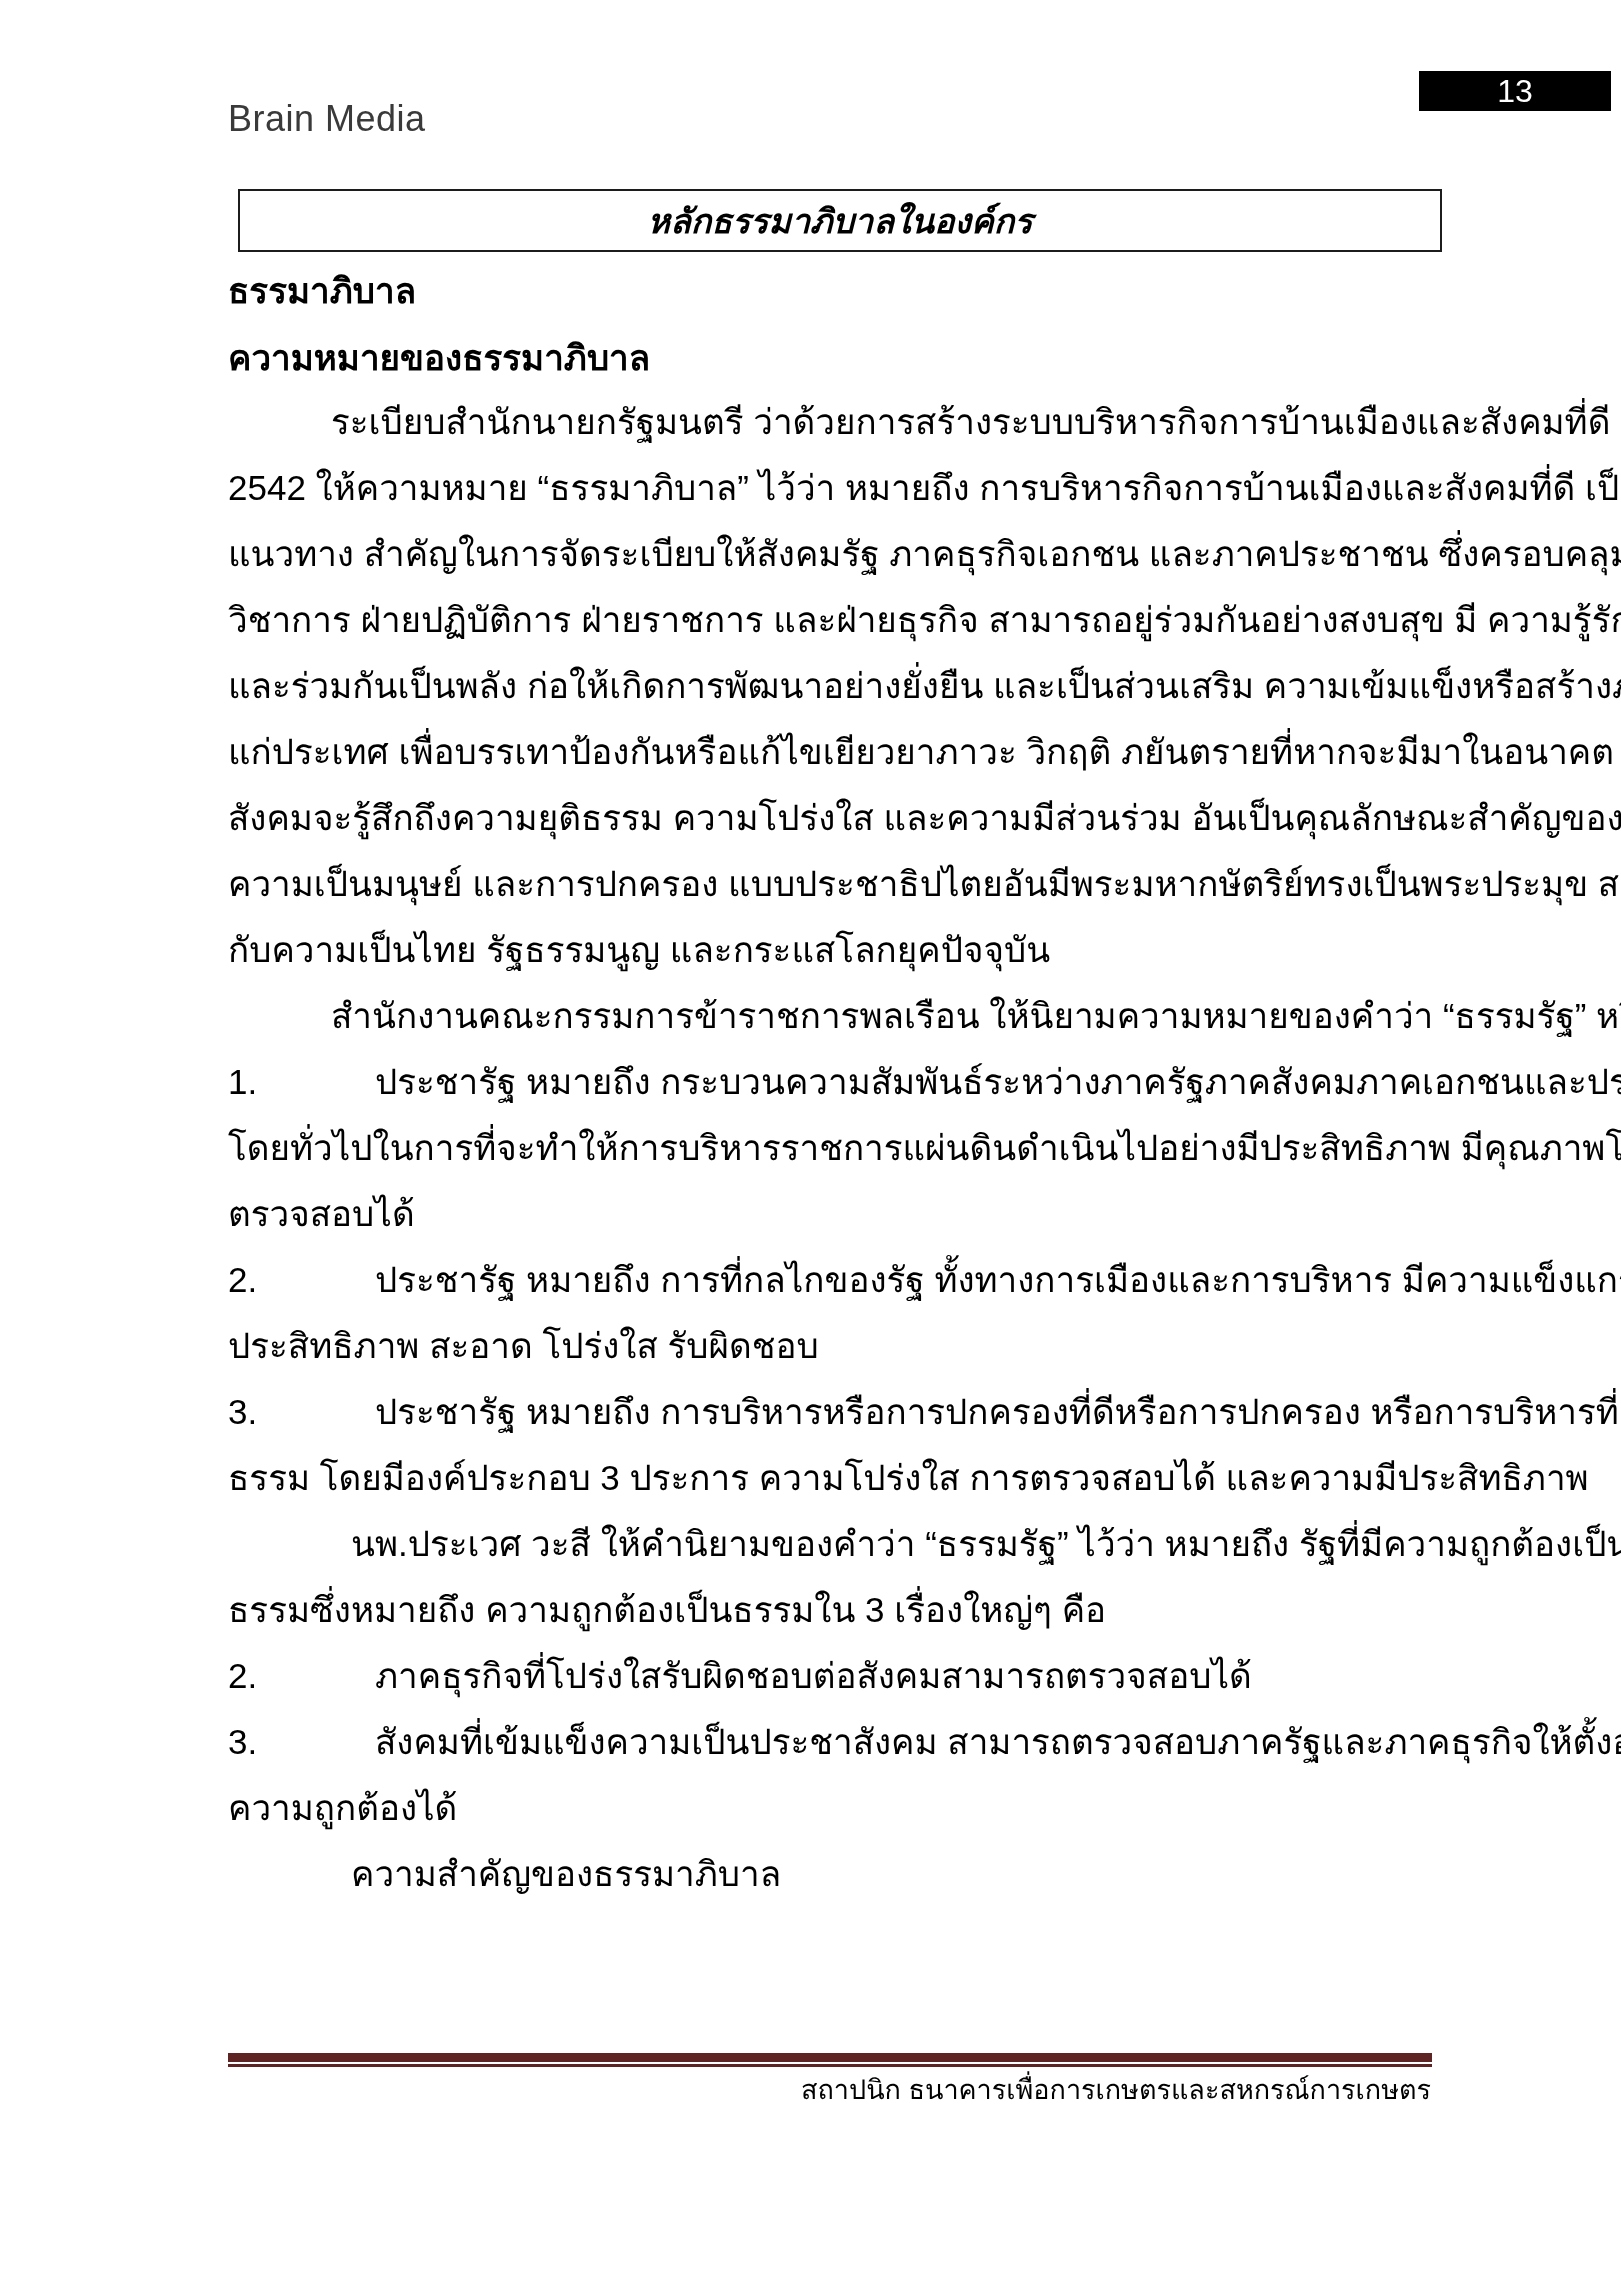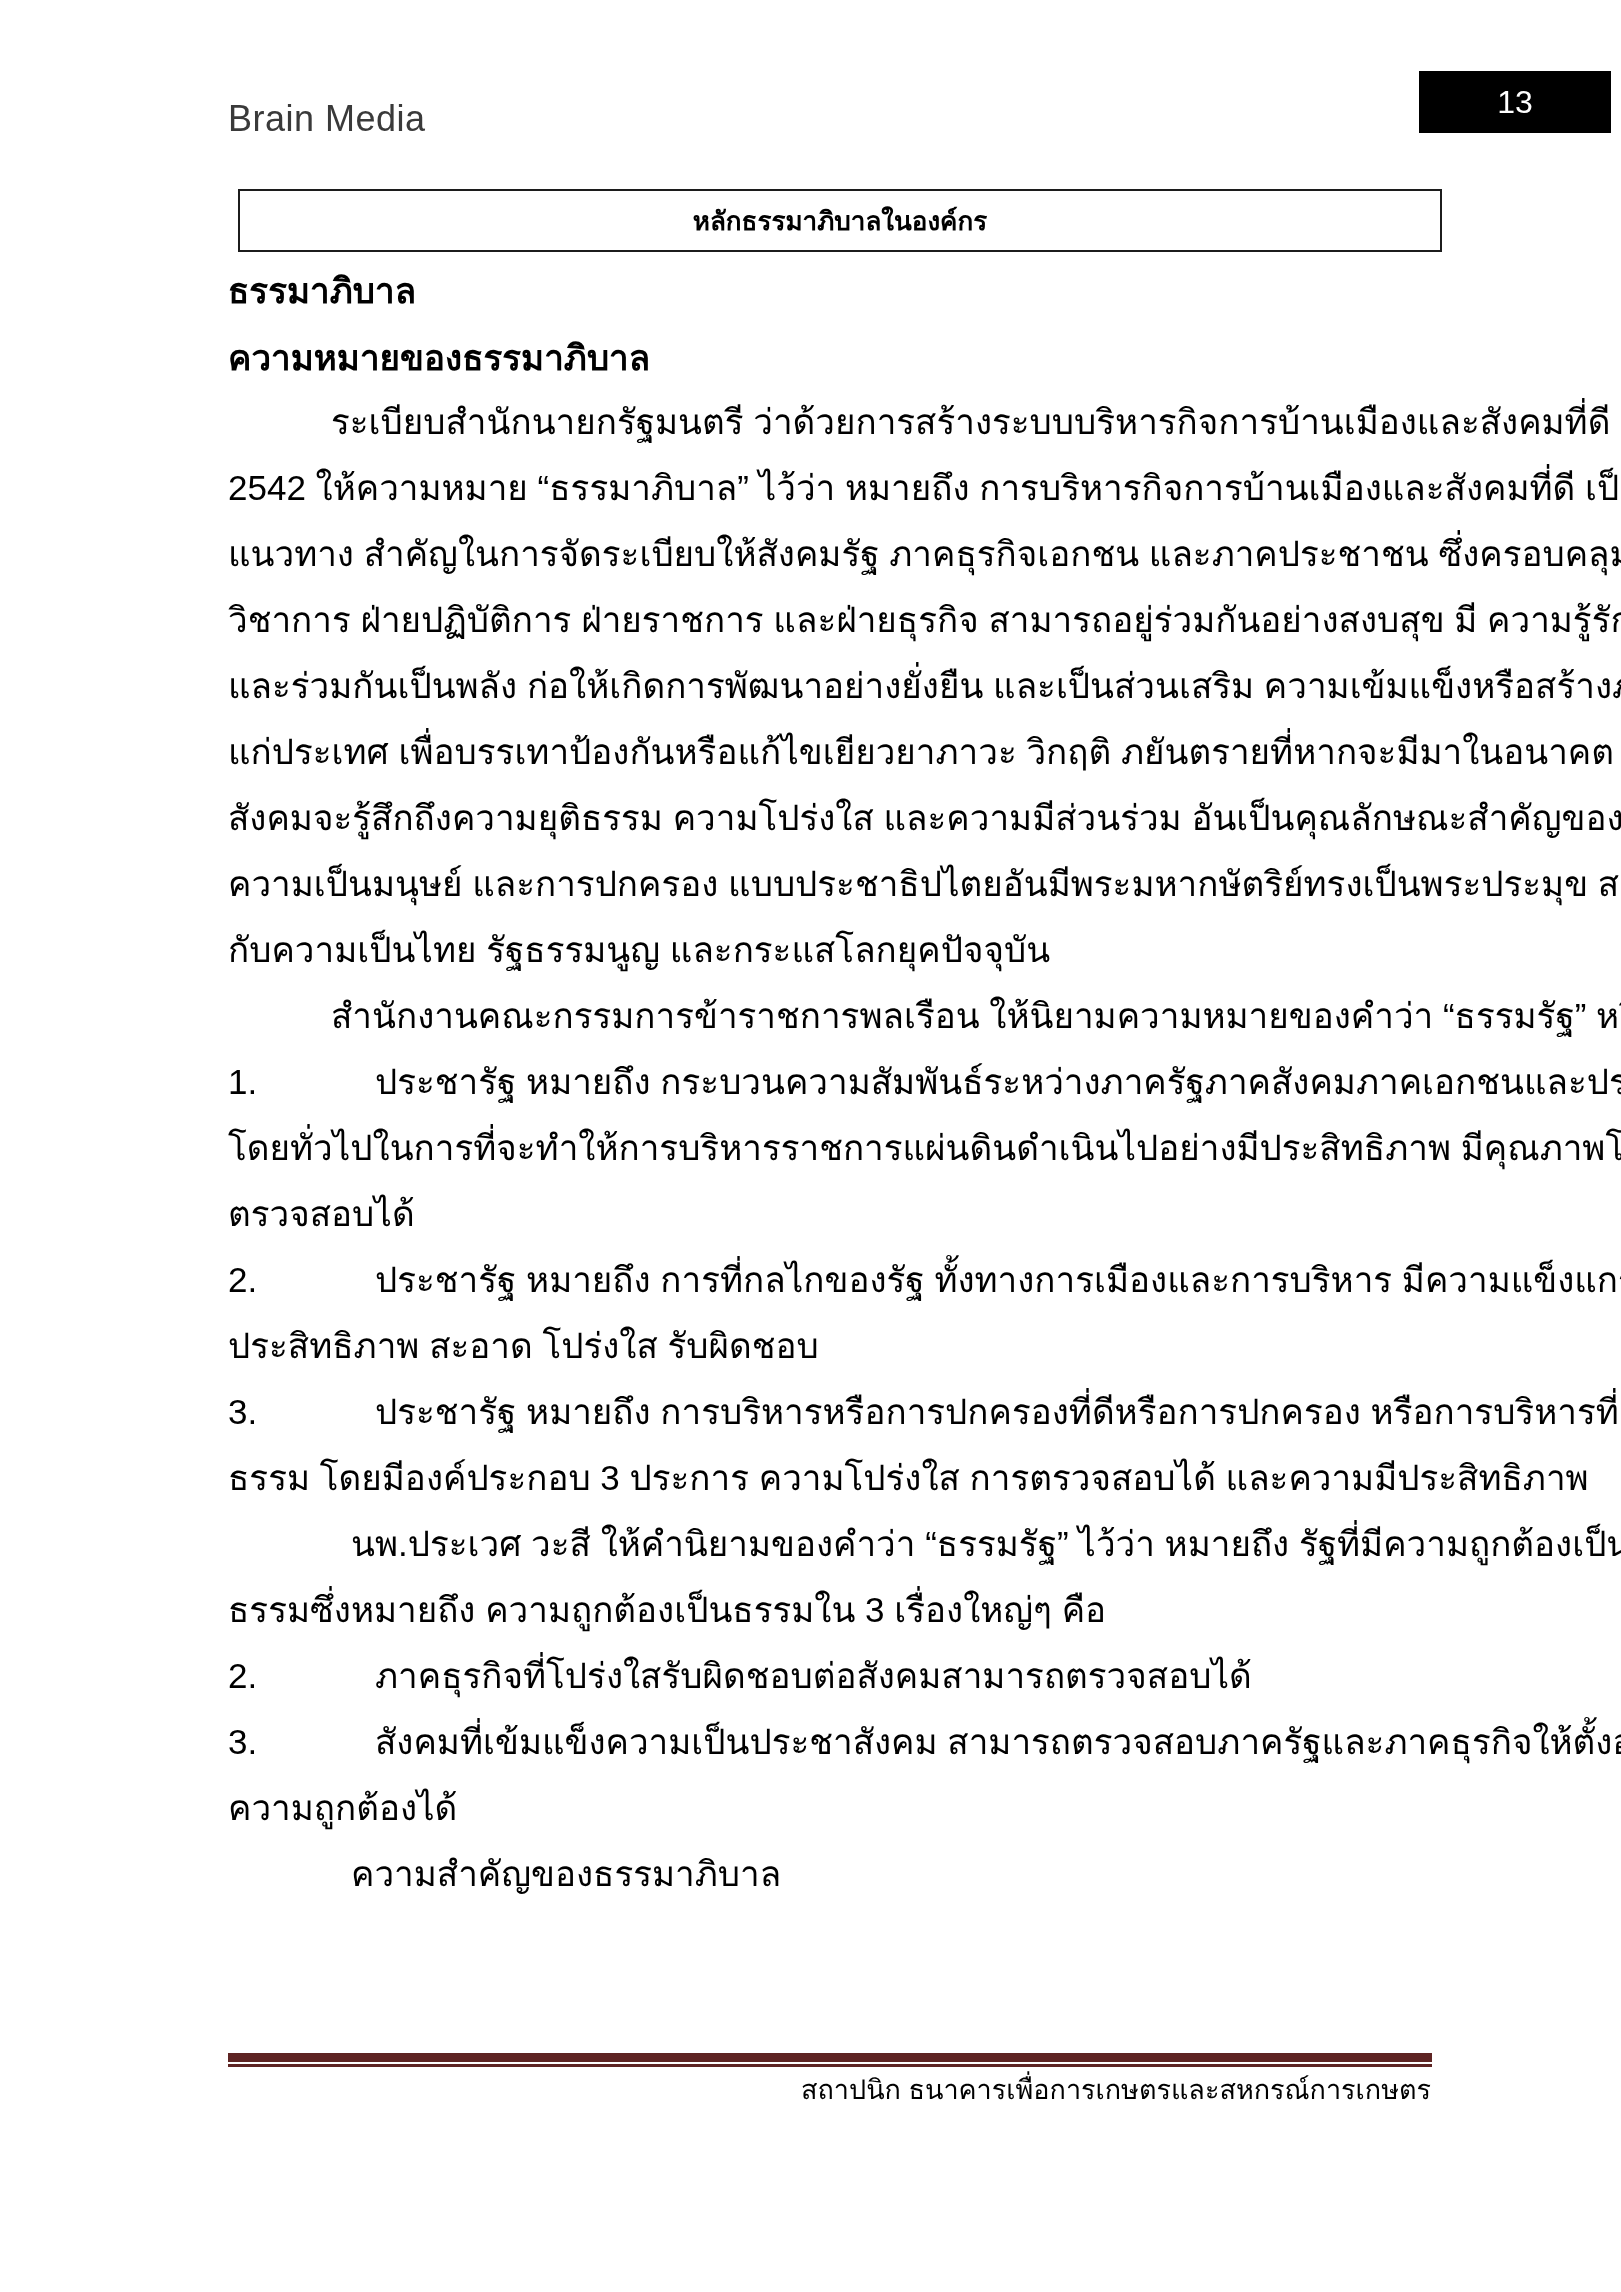--- a/index.html
+++ b/index.html
@@ -19,42 +19,43 @@
     top: 98px;
     font-size: 36px;
     color: #3a3a3a;
     letter-spacing: 0.5px;
   }
   .pagebox {
     position: absolute;
     left: 1419px;
     top: 71px;
     width: 192px;
-    height: 62px;
+    height: 40px;
     background: #000000;
     color: #ffffff;
     display: flex;
     align-items: center;
     justify-content: center;
     font-size: 32px;
   }
   .titlebox {
     position: absolute;
     left: 238px;
     top: 189px;
     width: 1200px;
     height: 59px;
     border: 2px solid #1c1c1c;
     display: flex;
     align-items: center;
     justify-content: center;
   }
   .titlebox .title {
     font-weight: bold;
-    font-size: 26px;
+    font-style: italic;
+    font-size: 34px;
   }
   .heading {
     position: absolute;
     left: 228px;
     font-weight: bold;
     font-size: 35px;
     white-space: nowrap;
   }
   .h1 { top: 263px; }
   .h2 { top: 330px; }

